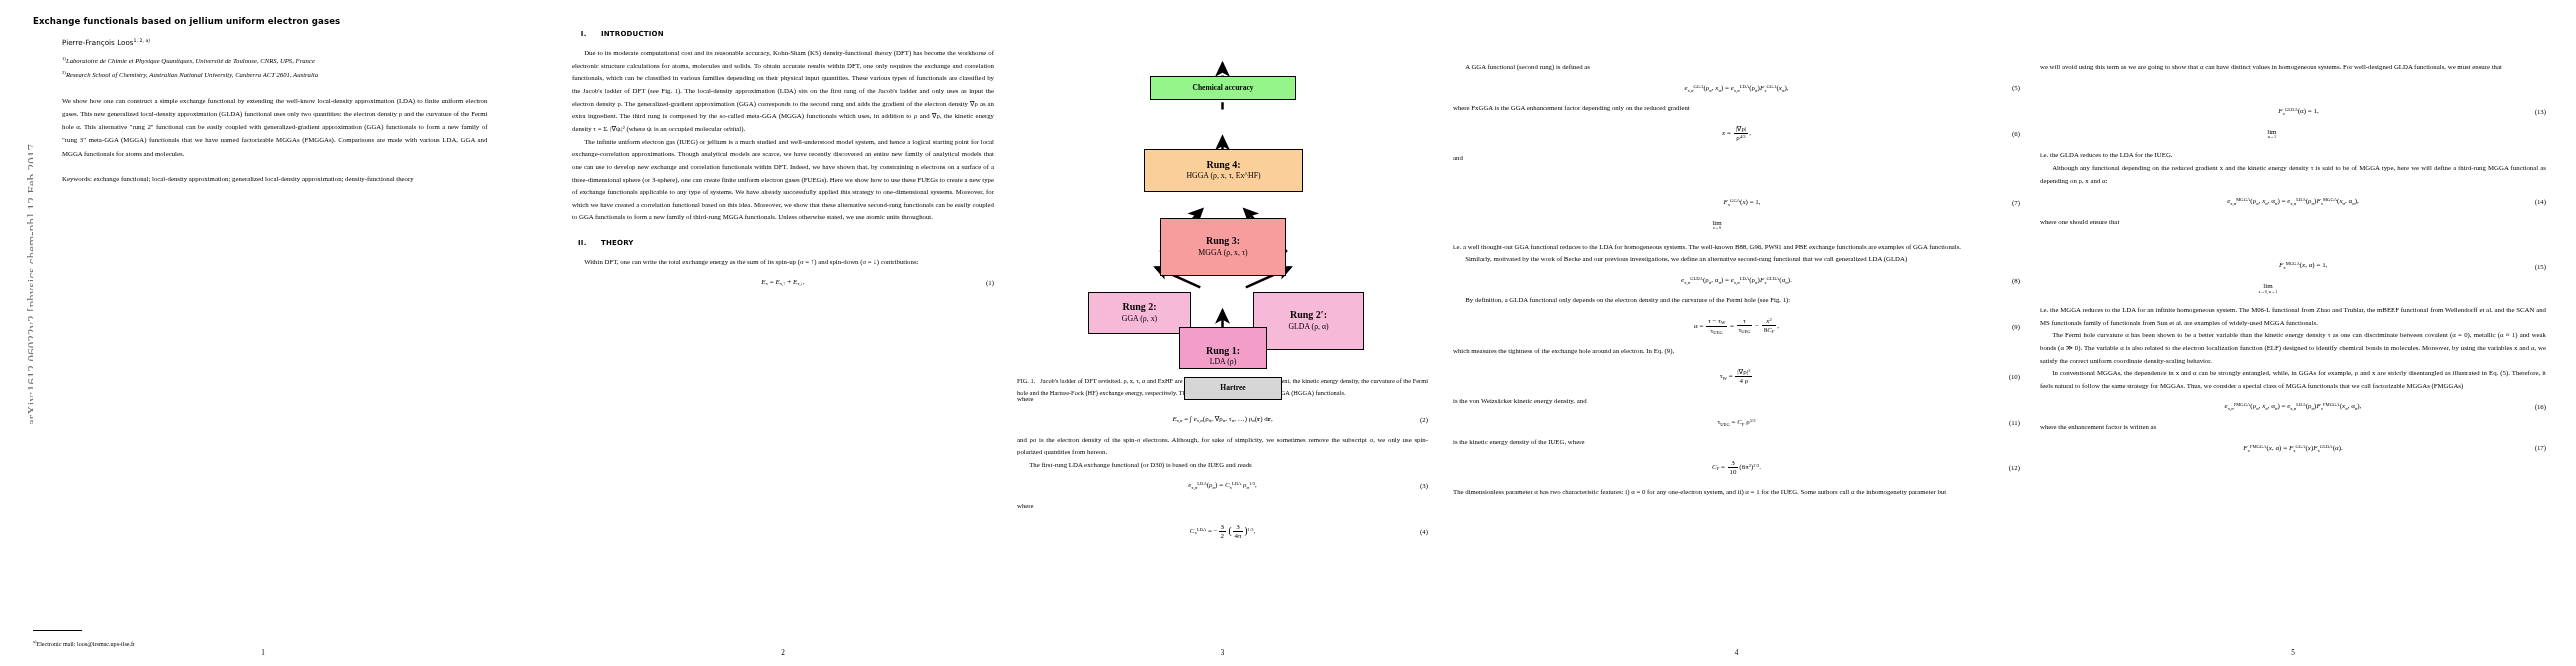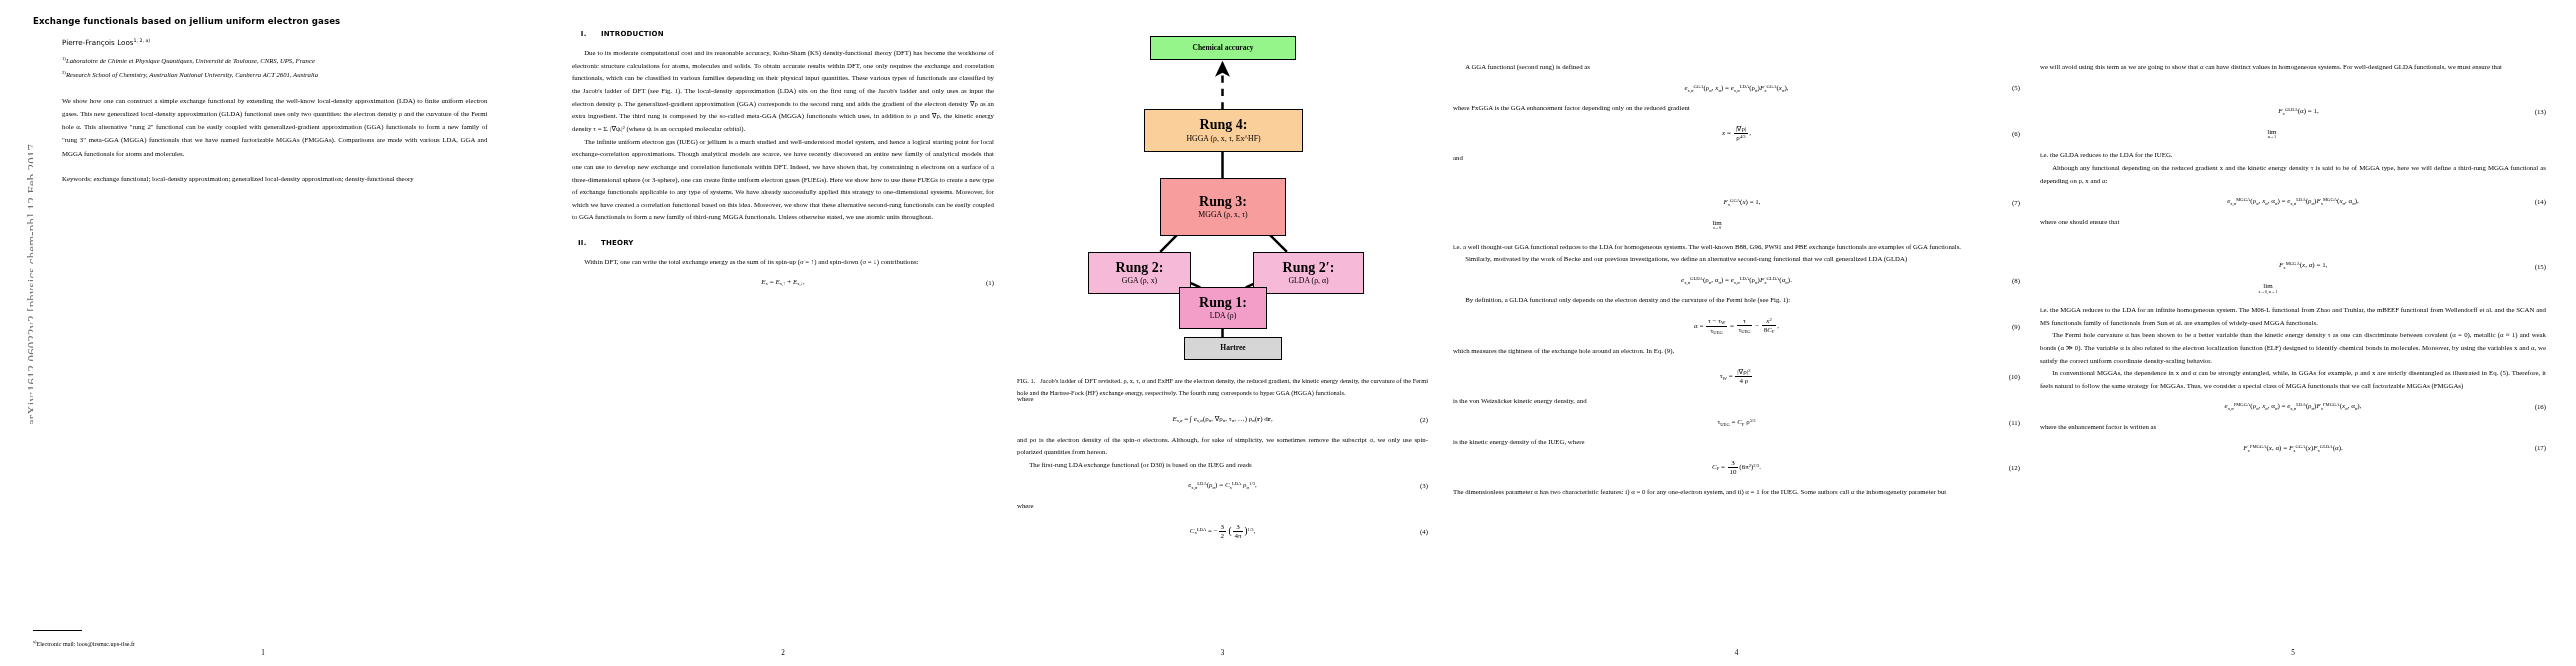--- a/index.html
+++ b/index.html
@@ -59,22 +59,22 @@
   .sp{font-size:.66em;vertical-align:.5em;}
   .stack{display:inline-block;vertical-align:middle;text-align:center;line-height:1;}
   .stack .top{display:block;font-size:1em;margin-top:45px;}
   .stack .bot{display:block;font-size:.6em;margin-top:-0.6px;}
 
   
   .figwrap{position:relative;width:100%;height:367px;}
   .ladder{position:relative;width:100%;height:356px;}
   .node{position:absolute;box-sizing:border-box;border:1.4px solid #000;
         text-align:center;font-family:"Liberation Serif",serif;
-        display:flex;flex-direction:column;justify-content:center;align-items:center;}
-  .node .l1{font-weight:bold;font-size:14px;line-height:1.25;}
+        display:flex;flex-direction:column;justify-content:center;align-items:center;margin-top:40px;}
+  .node .l1{font-weight:bold;font-size:10px;line-height:1.25;}
   .node .l2{font-size:7.8px;line-height:1.3;}
   .node.one-line .l1{font-weight:bold;font-size:7.5px;}
   .figcap{font-size:6.4px;line-height:1.9;text-align:justify;margin-top:3.3px;}
   svg.arrows{position:absolute;left:0;top:0;width:100%;height:356px;overflow:visible;}
 </style>
 </head>
 <body>
 
 <div class="sheet">
 
@@ -177,26 +177,26 @@
           <div class="node" style="left:143px;top:162px;width:126px;height:58px;background:#f89d9d;align-items:center;">
             <span class="l1">Rung 3:</span>
             <span class="l2">MGGA (ρ, x, τ)</span>
           </div>
 
           <div class="node" style="left:71px;top:236px;width:103px;height:42px;background:#f7b9d8;">
             <span class="l1">Rung 2:</span>
             <span class="l2">GGA (ρ, x)</span>
           </div>
 
-          <div class="node" style="left:236px;top:236px;width:111px;height:42px;background:#f7b9d8;text-align:center;">
+          <div class="node" style="left:236px;top:236px;width:111px;height:58px;background:#f7b9d8;text-align:center;">
             <span class="l1">Rung 2′:</span>
             <span class="l2">GLDA (ρ, α)</span>
           </div>
 
-          <div class="node" style="left:162px;top:271px;width:88px;height:42px;background:#f39ec8;">
+          <div class="node" style="left:162px;top:271px;width:88px;height:42px;background:#f39ec8;justify-content:flex-end;">
             <span class="l1">Rung 1:</span>
             <span class="l2">LDA (ρ)</span>
           </div>
 
           <div class="node one-line" style="left:167px;top:321px;width:98px;height:23px;background:#d6d6d6;">
             <span class="l1">Hartree</span>
           </div>
         </div>
 
         <div class="figcap">

